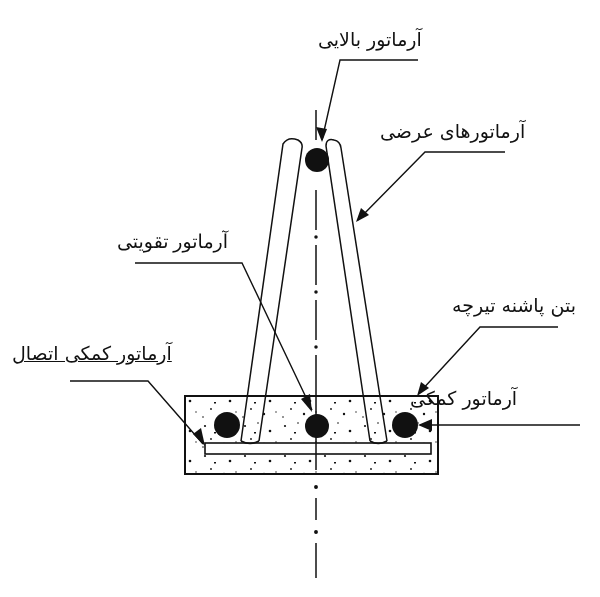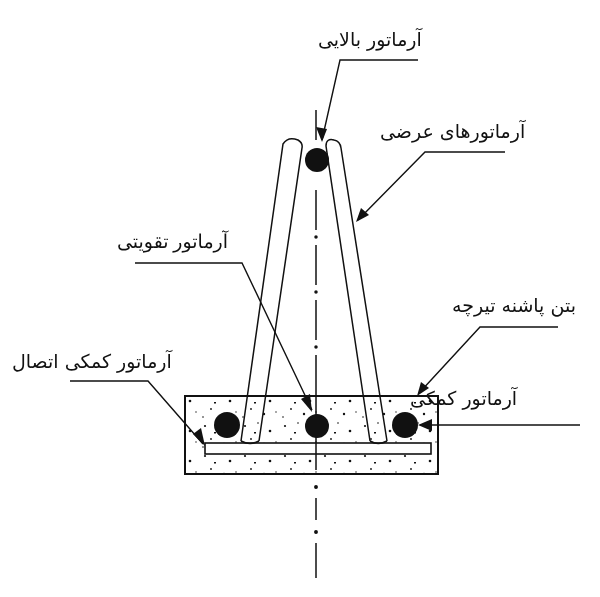--- a/index.html
+++ b/index.html
@@ -92,14 +92,14 @@
     <polygon points="417,396 421,382 429,388"></polygon>
     <polygon points="205,446 193,434 201,428"></polygon>
     <polygon points="418,425 432,419 432,431"></polygon>
   </g>
 </svg>
 
 <div class="lbl" style="left:318px; top:30px;">آرماتور بالایی</div>
 <div class="lbl" style="left:380px; top:122px;text-align:right;">آرماتورهای عرضی</div>
 <div class="lbl" style="left:117px; top:232px;font-family:Liberation Serif, serif;">آرماتور تقویتی</div>
 <div class="lbl" style="left:436px; top:296px;margin-left:16px;">بتن پاشنه تیرچه</div>
-<div class="lbl" style="left:12px; top:352px;">آرماتور کمکی اتصال</div>
+<div class="lbl" style="left:12px; top:344px;text-decoration:underline;">آرماتور کمکی اتصال</div>
 <div class="lbl" style="left:410px; top:389px;">آرماتور کمکی</div>
 
 </body></html>

